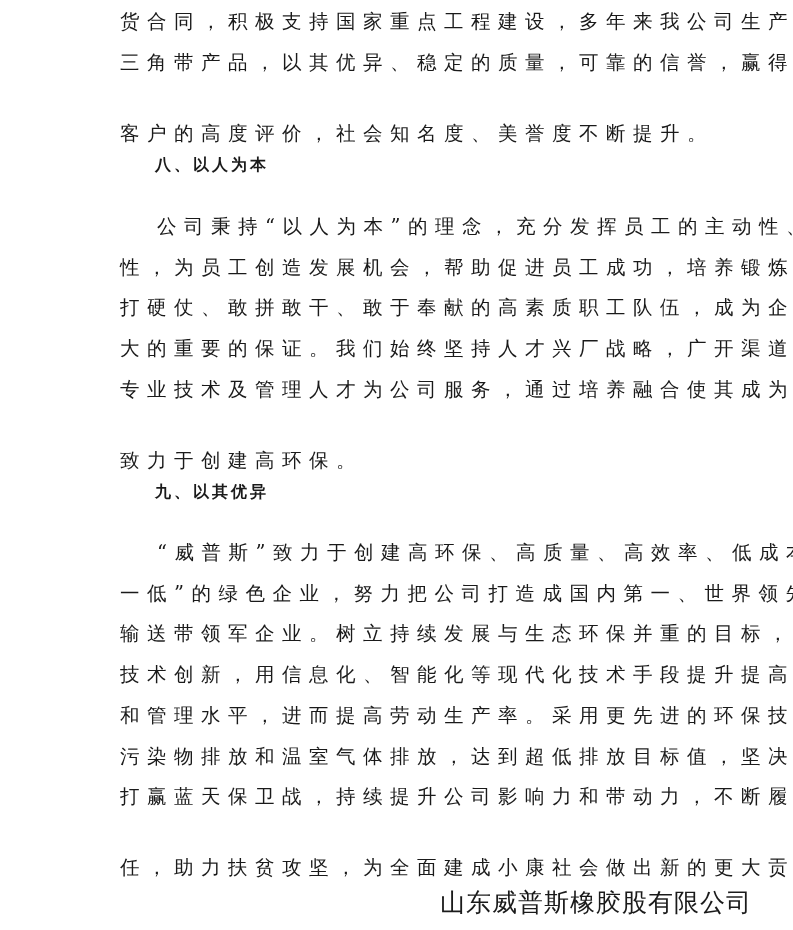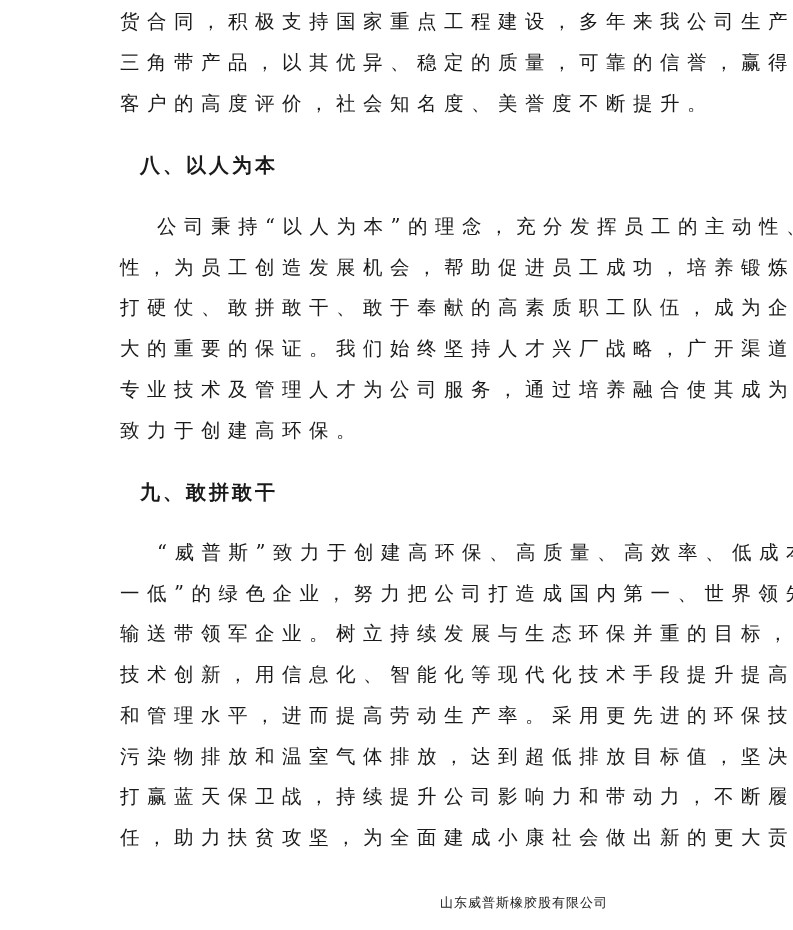--- a/index.html
+++ b/index.html
@@ -22,42 +22,43 @@
       height: 30px;
       line-height: 30px;
       font-size: 19.5px;
       white-space: nowrap;
       letter-spacing: 7.5px;
       text-align: justify;
       text-align-last: justify;
     }
     .line.last {
       text-align-last: left;
+      margin-top: 30px;
     }
     .line.indent {
       left: 157px;
       width: 525px;
     }
     .heading {
       position: absolute;
-      left: 140px;
+      left: 155px;
       height: 30px;
       line-height: 30px;
-      font-size: 20px;
+      font-size: 16px;
       font-weight: bold;
       white-space: nowrap;
       letter-spacing: 3px;
     }
     .signature {
       position: absolute;
       left: 440px;
       width: 222px;
       height: 30px;
       line-height: 30px;
-      font-size: 13px;
+      font-size: 25px;
       white-space: nowrap;
       letter-spacing: 1px;
     }
   </style>
 </head>
 <body>
 
 <div>
 
   <div class="line" style="top:7px;">货合同，积极支持国家重点工程建设，多年来我公司生产的输送带、</div>
@@ -65,21 +66,21 @@
   <div class="line last" style="top:89px;">客户的高度评价，社会知名度、美誉度不断提升。</div>
 
   <div class="heading" style="top:150px;">八、以人为本</div>
   <div class="line indent" style="top:212px;">公司秉持“以人为本”的理念，充分发挥员工的主动性、积极</div>
   <div class="line" style="top:253px;">性，为员工创造发展机会，帮助促进员工成功，培养锻炼了一支敢</div>
   <div class="line" style="top:293px;">打硬仗、敢拼敢干、敢于奉献的高素质职工队伍，成为企业发展壮</div>
   <div class="line" style="top:334px;">大的重要的保证。我们始终坚持人才兴厂战略，广开渠道吸纳各类</div>
   <div class="line" style="top:375px;">专业技术及管理人才为公司服务，通过培养融合使其成为公司技术</div>
   <div class="line last" style="top:416px;">致力于创建高环保。</div>
 
-  <div class="heading" style="top:477px;">九、敢拼敢干</div>
+  <div class="heading" style="top:477px;">九、以其优异</div>
   <div class="line indent" style="top:538px;">“威普斯”致力于创建高环保、高质量、高效率、低成本“三高</div>
   <div class="line" style="top:579px;">一低”的绿色企业，努力把公司打造成国内第一、世界领先的全球</div>
   <div class="line" style="top:619px;">输送带领军企业。树立持续发展与生态环保并重的目标，继续加强</div>
   <div class="line" style="top:660px;">技术创新，用信息化、智能化等现代化技术手段提升提高生产能力</div>
   <div class="line" style="top:701px;">和管理水平，进而提高劳动生产率。采用更先进的环保技术，降低</div>
   <div class="line" style="top:742px;">污染物排放和温室气体排放，达到超低排放目标值，坚决配合国家</div>
   <div class="line" style="top:782px;">打赢蓝天保卫战，持续提升公司影响力和带动力，不断履行社会责</div>
   <div class="line last" style="top:823px;">任，助力扶贫攻坚，为全面建成小康社会做出新的更大贡献!</div>
 
   <div class="signature" style="top:888px;">山东威普斯橡胶股有限公司</div>

